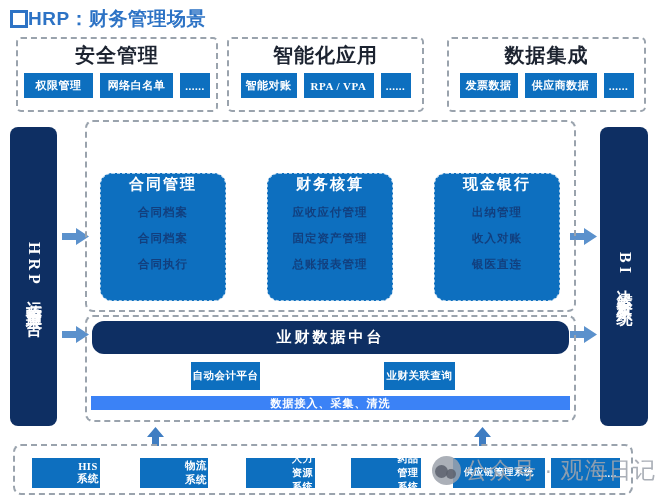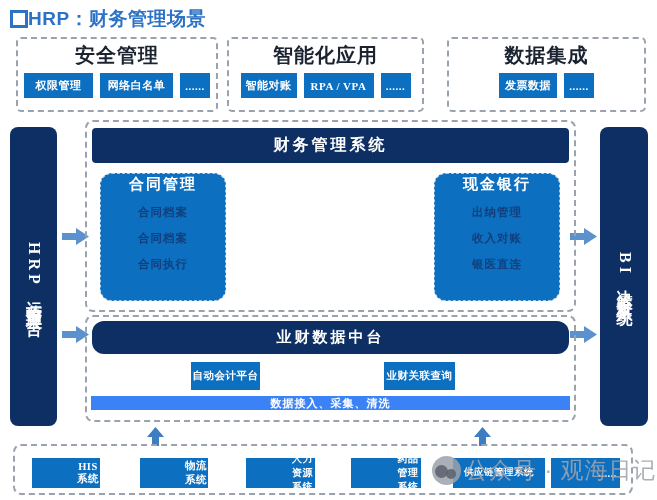--- a/index.html
+++ b/index.html
@@ -130,20 +130,21 @@
       <div class="chip" style="width:56px">智能对账</div>
       <div class="chip" style="width:70px">RPA / VPA</div>
       <div class="chip" style="width:30px">......</div>
     </div>
   </div>
 
   <div class="group g2">
     <div class="group-title">数据集成</div>
     <div class="group-items">
       <div class="chip" style="width:58px">发票数据</div>
+      <div class="chip" style="width:72px">供应商数据</div>
       <div class="chip" style="width:30px">......</div>
     </div>
   </div>
 
   <div class="vbar vbar-left">HRP运营管理平台</div>
   <div class="vbar vbar-right">BI决策分析系统</div>
 
   <div class="arrow ar-right a1">
     <svg width="27" height="17" viewBox="0 0 27 17">
         <path d="M0 5h14V0l13 8.5L14 17v-5H0z" fill="#5b91cc"></path>
@@ -159,29 +160,34 @@
         <path d="M0 5h14V0l13 8.5L14 17v-5H0z" fill="#5b91cc"></path>
       </svg>
   </div>
   <div class="arrow ar-right a4">
     <svg width="27" height="17" viewBox="0 0 27 17">
         <path d="M0 5h14V0l13 8.5L14 17v-5H0z" fill="#5b91cc"></path>
       </svg>
   </div>
 
   <div class="dashed-box box-fin">
-    <div class="navy-header fin-header">财务管理系统</div>
 
     <div class="col c0">
       <div class="col-title">合同管理</div>
       <div class="col-item">合同档案</div>
       <div class="col-item">合同档案</div>
       <div class="col-item">合同执行</div>
     </div>
 
+    <div class="col c1">
+      <div class="col-title">财务核算</div>
+      <div class="col-item">应收应付管理</div>
+      <div class="col-item">固定资产管理</div>
+      <div class="col-item">总账报表管理</div>
+    </div>
 
     <div class="col c2">
       <div class="col-title">现金银行</div>
       <div class="col-item">出纳管理</div>
       <div class="col-item">收入对账</div>
       <div class="col-item">银医直连</div>
     </div>
   </div>
 
   <div class="dashed-box box-mid">

